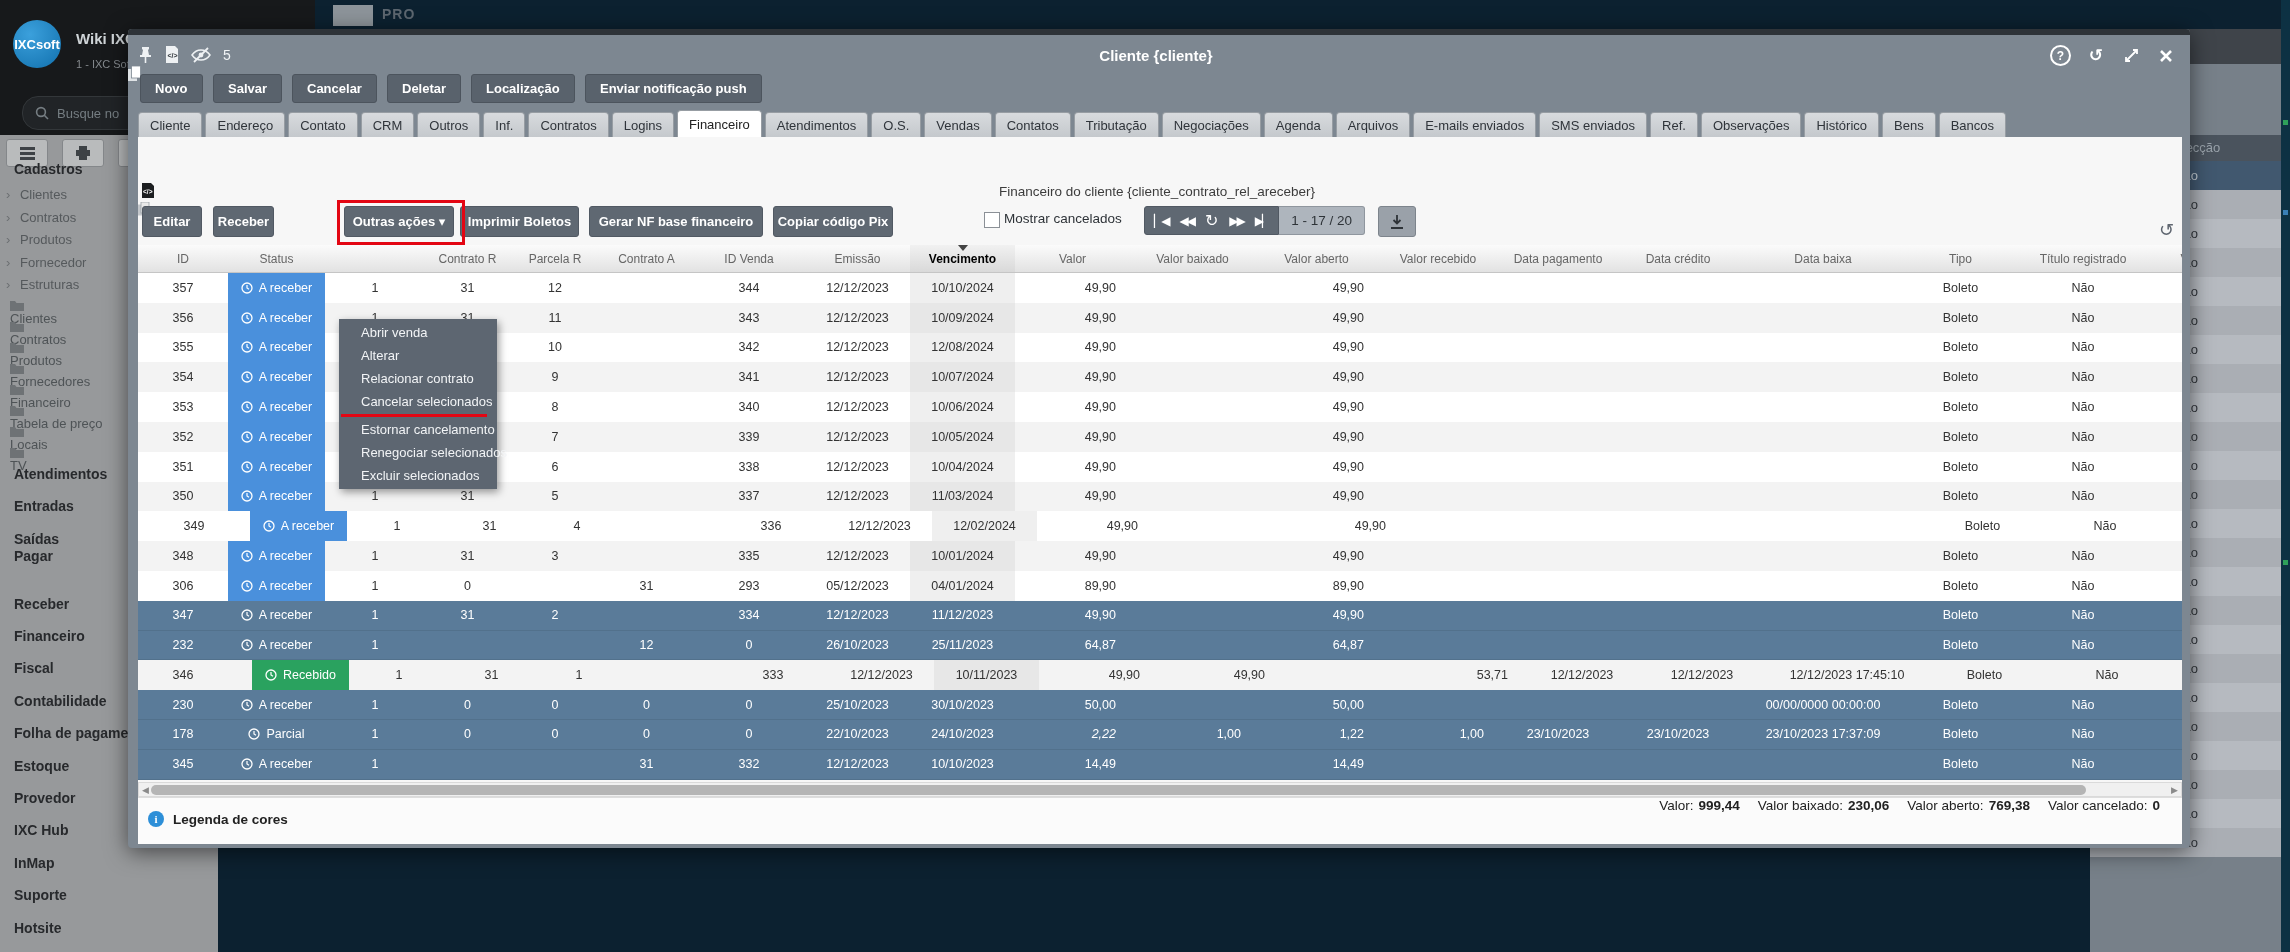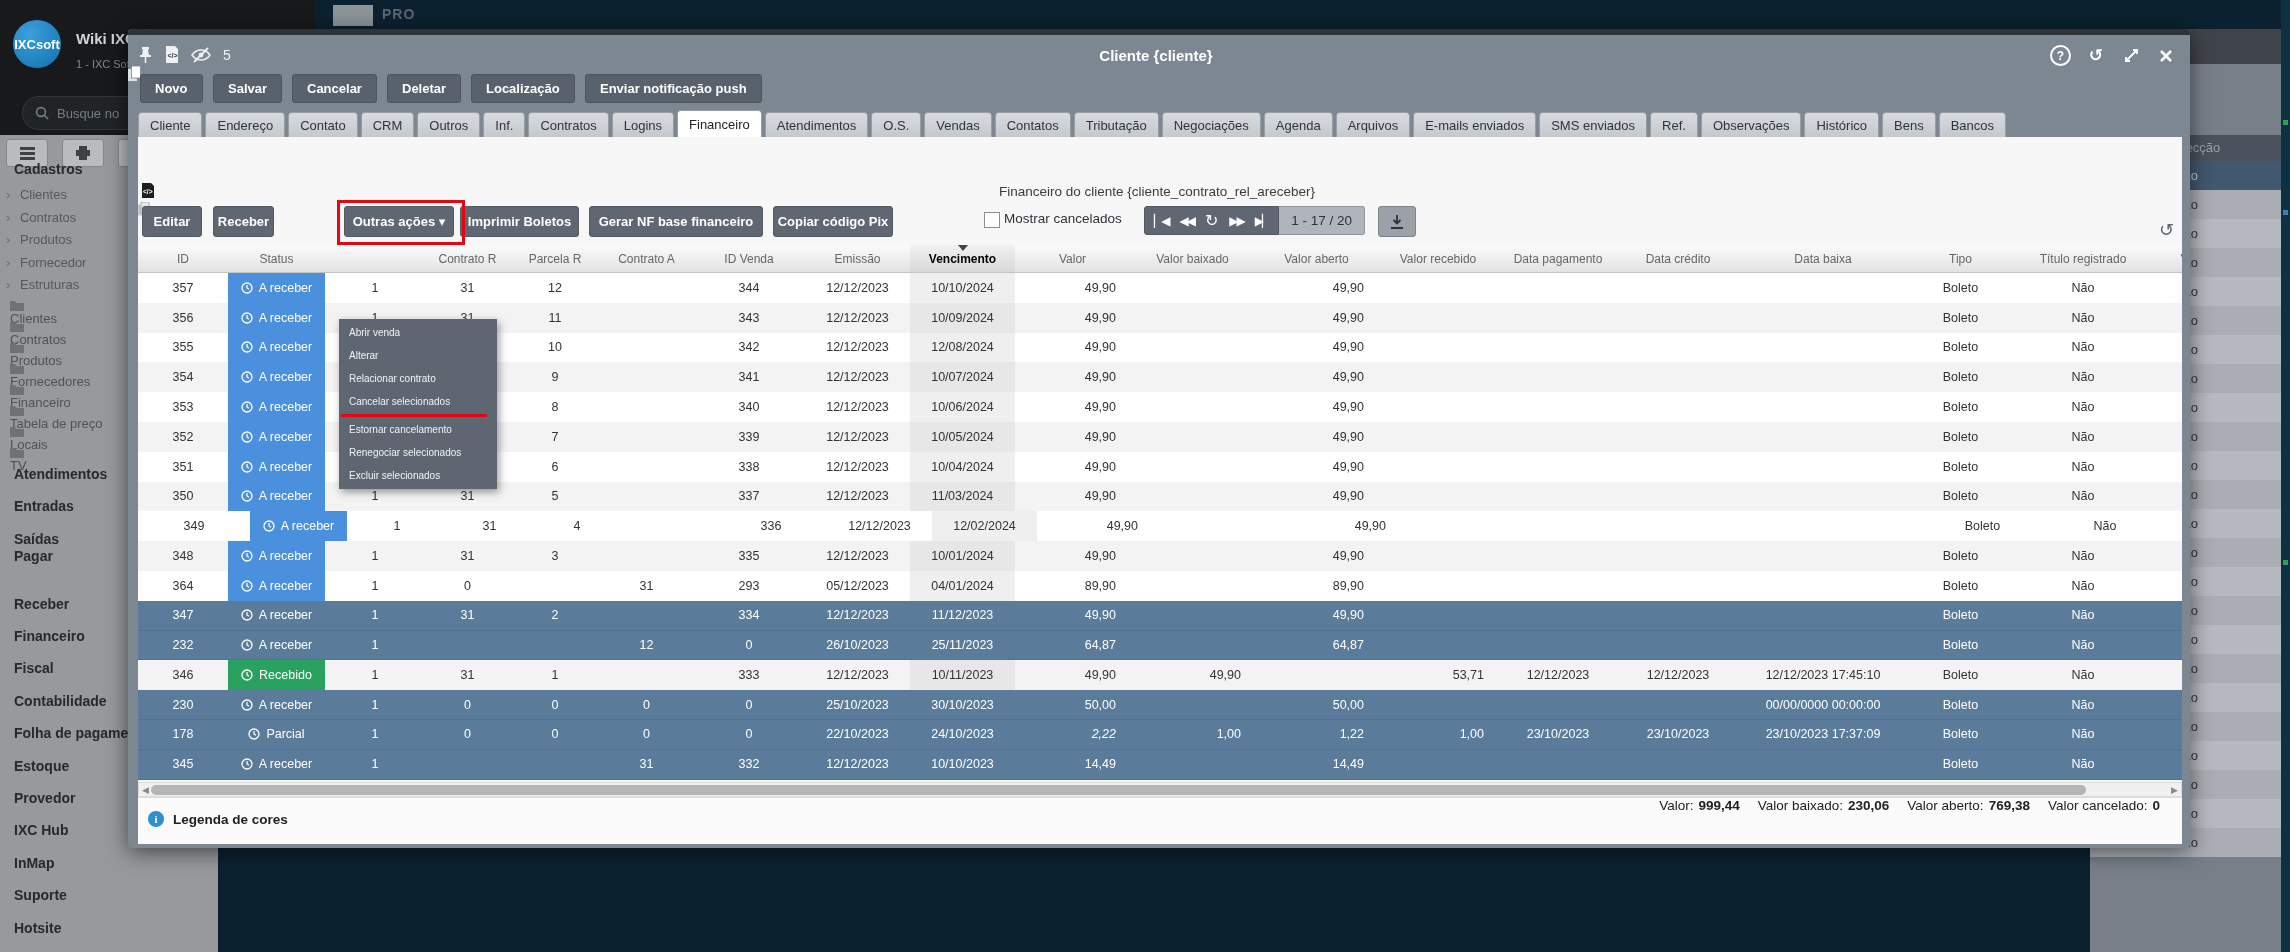--- a/index.html
+++ b/index.html
@@ -97,21 +97,21 @@
   .trow.overdue{background:#5a7b99;color:#fff;border-bottom:1px solid #52718c;box-sizing:border-box;}
   .tcell{display:flex;align-items:center;justify-content:center;white-space:nowrap;overflow:hidden;}
   .tcell.num{justify-content:flex-end;padding-right:14px;box-sizing:border-box;}
   .chip{width:100%;height:100%;display:flex;align-items:center;justify-content:center;gap:6px;color:#fff;}
   .chip.due{background:#4a90dc;}
   .chip.received{background:#2aa25f;}
   .chip.plain{background:transparent;}
   
   #dropdown{position:absolute;left:201px;top:182px;width:158px;background:#5d6671;z-index:25;
     box-shadow:2px 3px 8px rgba(0,0,0,.4);padding:2px 0;}
-  .dd-item{height:23px;line-height:23px;padding-left:10px;color:#f2f4f6;font-size:10px;cursor:pointer;white-space:nowrap;}
+  .dd-item{height:23px;line-height:23px;padding-left:22px;color:#f2f4f6;font-size:13px;cursor:pointer;white-space:nowrap;}
   .red-underline{height:3px;background:#e30613;margin:1px 10px 1px 2px;}
   
   #hscroll{position:absolute;left:0;top:645px;width:2044px;height:15px;background:#f0f0f0;border:1px solid #dadada;box-sizing:border-box;}
   #hscroll .arr{position:absolute;top:2px;font-size:9px;color:#8a8a8a;}
   #hscroll .thumb{position:absolute;left:12px;top:2px;width:1935px;height:10px;background:#b5b5b5;border-radius:5px;cursor:pointer;}
   #grid-footer{position:absolute;left:0;top:660px;width:2044px;height:46px;background:#fbfbfb;border-top:1px solid #ddd;}
   .legend{position:absolute;left:10px;top:13px;display:flex;align-items:center;gap:9px;font-size:13.5px;font-weight:bold;color:#222;}
   .info-circ{width:16px;height:16px;border-radius:50%;background:#2d8fd8;color:#fff;font-size:11px;font-weight:bold;
     font-family:"Liberation Serif",serif;display:flex;align-items:center;justify-content:center;}
   .totals{position:absolute;right:22px;top:0;display:flex;gap:18px;font-size:13.5px;color:#222;}
@@ -686,21 +686,21 @@
               <div class="tcell num" style="width: 123px;">49,90</div>
               <div class="tcell num" style="width: 120px;"></div>
               <div class="tcell" style="width: 120px;"></div>
               <div class="tcell" style="width: 120px;"></div>
               <div class="tcell" style="width: 170px;"></div>
               <div class="tcell" style="width: 105px;">Boleto</div>
               <div class="tcell" style="width: 140px;">Não</div>
               <div class="tcell" style="width: 140px;"></div>
             </div>
             <div class="trow odd">
-              <div class="tcell" style="width: 90px;">364</div>
+              <div class="tcell" style="width: 90px;">306</div>
               <div class="tcell" style="width: 97px;">
                 <div class="chip due">
                   <svg width="12" height="12" viewBox="0 0 12 12">
                     <circle cx="6" cy="6" r="5" fill="none" stroke="#fff" stroke-width="1.3"></circle>
                     <path d="M6 3v3l2 1.2" stroke="#fff" stroke-width="1.2" fill="none"></path>
                   </svg>
                   <span>A receber</span>
                 </div>
               </div>
               <div class="tcell" style="width: 100px;">1</div>
@@ -774,21 +774,21 @@
               <div class="tcell num" style="width: 120px;"></div>
               <div class="tcell" style="width: 120px;"></div>
               <div class="tcell" style="width: 120px;"></div>
               <div class="tcell" style="width: 170px;"></div>
               <div class="tcell" style="width: 105px;">Boleto</div>
               <div class="tcell" style="width: 140px;">Não</div>
               <div class="tcell" style="width: 140px;"></div>
             </div>
             <div class="trow even">
               <div class="tcell" style="width: 90px;">346</div>
-              <div class="tcell" style="width: 97px;">
+              <div class="tcell" style="width: 97px; margin-left: 24px;">
                 <div class="chip received">
                   <svg width="12" height="12" viewBox="0 0 12 12">
                     <circle cx="6" cy="6" r="5" fill="none" stroke="#fff" stroke-width="1.3"></circle>
                     <path d="M6 3v3l2 1.2" stroke="#fff" stroke-width="1.2" fill="none"></path>
                   </svg>
                   <span>Recebido</span>
                 </div>
               </div>
               <div class="tcell" style="width: 100px;">1</div>
               <div class="tcell" style="width: 85px;">31</div>

